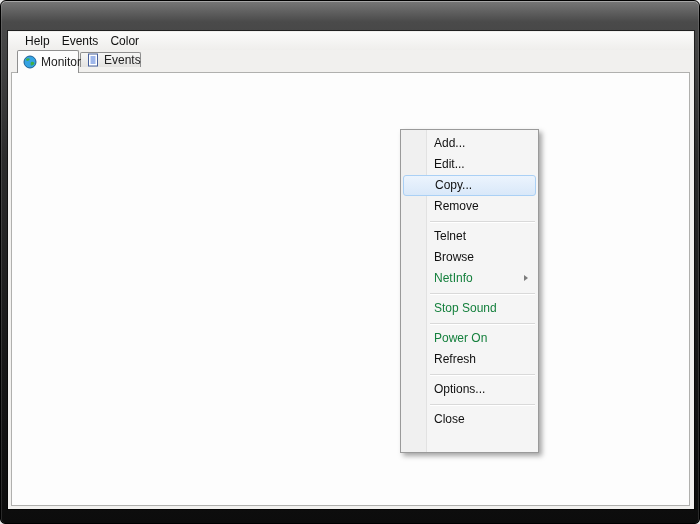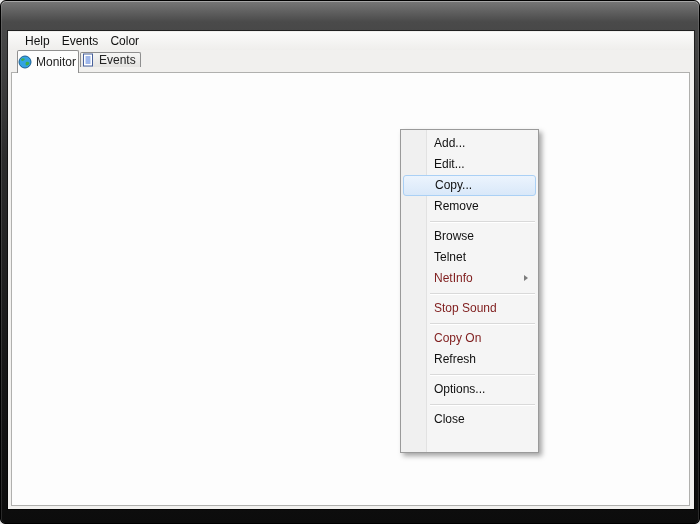--- a/index.html
+++ b/index.html
@@ -29,21 +29,21 @@
 
   
   .client{position:absolute;left:7px;top:30px;width:686px;height:478px;background:#f1f0ee;
     box-shadow:0 0 0 1px rgba(0,0,0,.55);}
   .menubar{position:absolute;left:8px;top:31px;width:684px;height:18px;display:flex;align-items:center;
     padding-left:10px;background:linear-gradient(#fbfbfa,#efeeec);font-size:12px;color:#111;}
   .menubar span{padding:1px 6px 2px 6px;}
 
   
   .tab{position:absolute;display:flex;align-items:center;gap:4px;font-size:12px;color:#222;
-    border:1px solid #8f8f8f;border-bottom:none;border-radius:2px 2px 0 0;padding-left:0;}
+    border:1px solid #8f8f8f;border-bottom:none;border-radius:2px 2px 0 0;padding-left:5px;}
   .tab.sel{left:16px;top:49px;width:62px;height:23px;background:#fdfdfd;z-index:3;}
   .tab.unsel{left:79px;top:51px;width:61px;height:15px;background:linear-gradient(#f6f6f5,#e4e3e1);z-index:1;}
   .tabicon{width:14px;height:14px;flex:0 0 14px;}
 
   
   .panel{position:absolute;left:10px;top:71px;width:679px;height:434px;background:#fdfdfd;
     border:1px solid #b0b0ae;z-index:2;}
 
   
   .listview{position:absolute;left:24px;top:84px;width:574px;height:413px;background:#fff;
@@ -79,21 +79,21 @@
     background:linear-gradient(#f2f2f2,#ebebeb 50%,#dddddd 50%,#cfcfcf);
     box-shadow:inset 0 0 0 1px #fbfbfb;font-size:12px;color:#000;text-align:center;line-height:20px;}
   .btn.disabled{border-color:#b5b8bb;background:#f4f4f4;box-shadow:none;color:#8b8b8b;}
 
   
   .ctxmenu{position:absolute;left:399px;top:128px;width:139px;height:324px;background:#f5f5f5;
     border:1px solid #9a9a9a;box-shadow:3px 3px 5px rgba(0,0,0,.35);z-index:50;padding:3px 0;}
   .gutter{position:absolute;left:0;top:0;bottom:0;width:26px;background:#f0f0f0;border-right:1px solid #e2e2e2;}
   .mi{position:relative;height:21px;line-height:20px;font-size:12px;color:#111;padding-left:31px;margin:0 2px;}
   .mi.hl{border:1px solid #aad0f5;border-radius:3px;background:linear-gradient(#ecf4fd,#d9e8f9);line-height:18px;}
-  .mi.dis{color:#7f1d1d;}
+  .mi.dis{color:#15803d;}
   .msep{height:1px;background:#d9d9d9;box-shadow:0 1px 0 #fff;margin:4px 3px 4px 29px;}
   .subarr{position:absolute;right:8px;top:7px;width:0;height:0;border-top:3.5px solid transparent;
     border-bottom:3.5px solid transparent;border-left:4px solid #7c7c7c;}
 </style>
 </head>
 <body>
 
 <div class="window">
 
 
@@ -347,27 +347,27 @@
   <div class="btn" style="top:453px">Options...</div>
   <div class="btn" style="top:479px">Close</div>
 
   <div class="ctxmenu">
     <div class="gutter"></div>
     <div class="mi">Add...</div>
     <div class="mi">Edit...</div>
     <div class="mi hl">Copy...</div>
     <div class="mi">Remove</div>
     <div class="msep"></div>
+    <div class="mi">Telnet</div>
     <div class="mi">Browse</div>
-    <div class="mi">Telnet</div>
     <div class="mi dis">NetInfo<span class="subarr"></span></div>
     <div class="msep"></div>
     <div class="mi dis">Stop Sound</div>
     <div class="msep"></div>
-    <div class="mi dis">Copy On</div>
+    <div class="mi dis">Power On</div>
     <div class="mi">Refresh</div>
     <div class="msep"></div>
     <div class="mi">Options...</div>
     <div class="msep"></div>
     <div class="mi">Close</div>
   </div>
 
 </div>
 
 </body></html>

